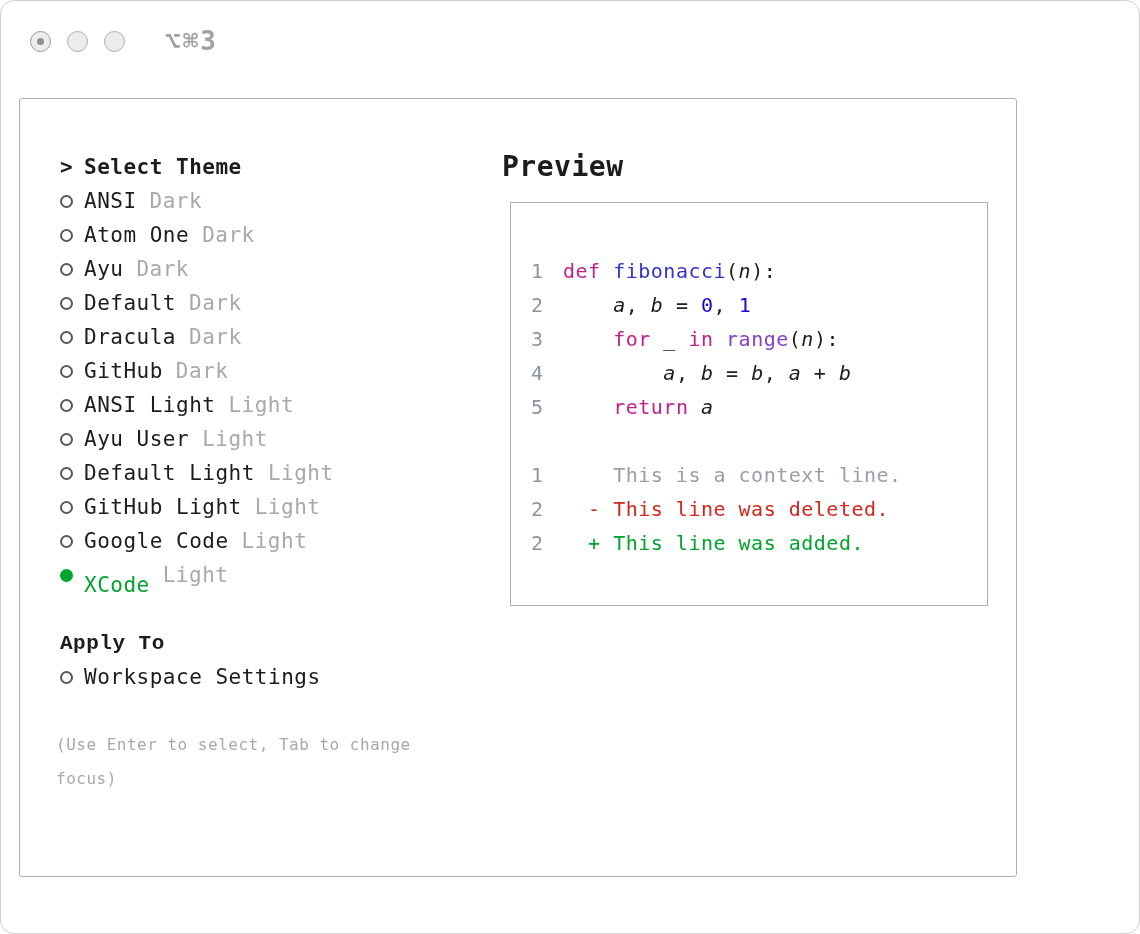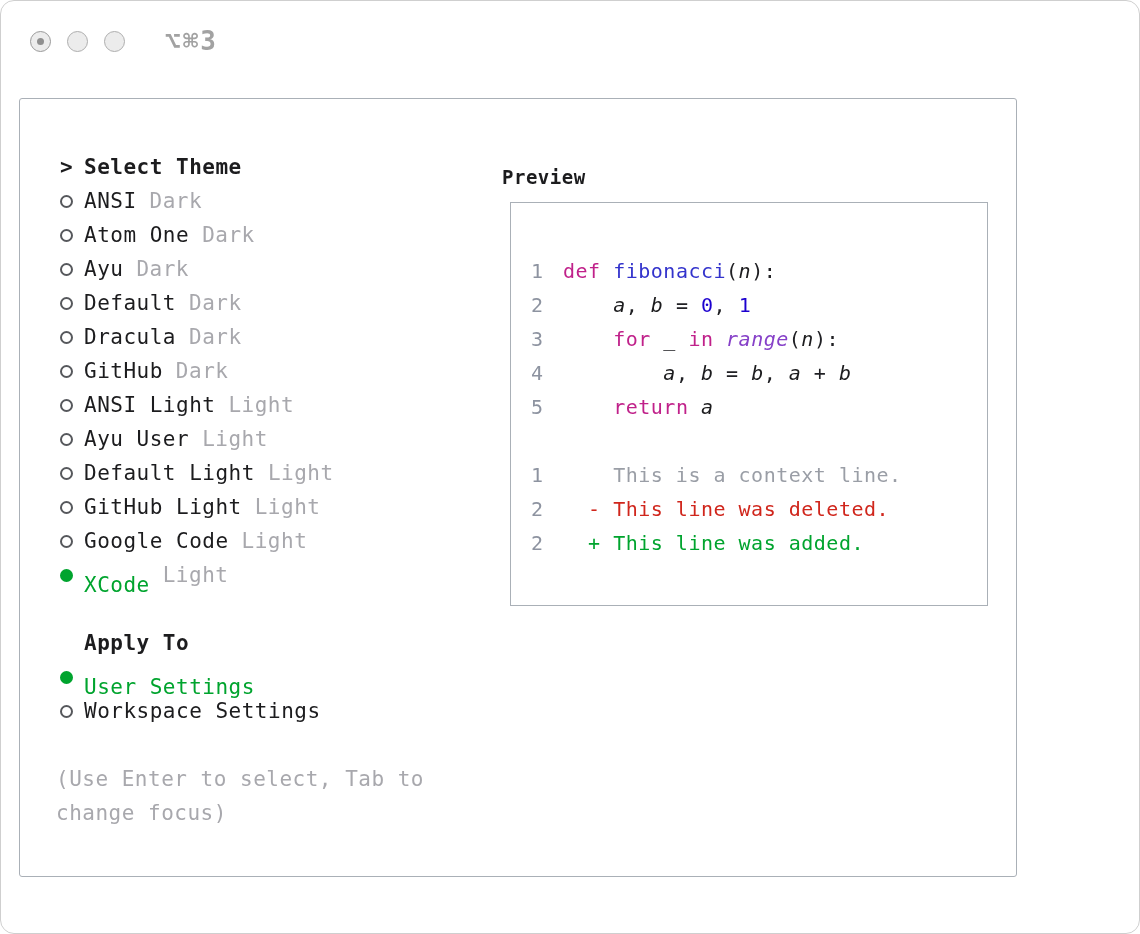--- a/index.html
+++ b/index.html
@@ -40,40 +40,40 @@
   .col-title{font-weight:700;text-align:right;}
   .radio{
     width:13px;height:13px;border-radius:50%;border:2px solid #56585c;
     margin-right:11px;flex:none;display:inline-block;background:#fff;
   }
   .radio.on{border-color:var(--accent-green);background:var(--accent-green);}
   .tname{color:var(--text-black);}
   .tname.sel{color:var(--accent-green);margin-top:20px;}
   .variant{color:var(--muted-gray);margin-left:13px;text-align:center;}
   .spacer{height:34px;}
-  .apply-title{font-weight:700;margin-left:24px;}
+  .apply-title{font-weight:700;font-family:Liberation Mono, monospace;}
   .hint{
-    margin-left:-4px;margin-top:0;width:420px;font-size:21px;line-height:34px;
+    margin-left:-4px;margin-top:0;width:420px;font-size:16px;line-height:34px;
     color:var(--muted-gray);
   }
   
   .preview-title{
-    position:absolute;left:482px;top:61px;height:34px;line-height:34px;
-    font-size:19px;font-weight:700;
+    position:absolute;left:482px;top:51px;height:34px;line-height:34px;
+    font-size:28px;font-weight:700;
   }
   .preview-box{
     position:absolute;left:490px;top:103px;width:478px;height:404px;
     border:1px solid #aab0b7;background:#fff;
   }
   .code{position:absolute;left:20px;top:51px;right:10px;}
   .cline{display:flex;height:34px;align-items:center;font-size:20px;white-space:pre;}
   .ln{width:32px;flex:none;color:var(--line-number-gray);}
   .tk-kw{color:var(--keyword-magenta);}
   .tk-fn{color:var(--function-blue);}
-  .tk-call{color:var(--call-purple);font-style:italic;}
+  .tk-call{color:var(--call-purple);}
   .tk-num{color:var(--number-blue);}
   .tk-var{font-style:italic;}
   .tk-pl{color:#202024;}
   .df-ctx{color:#9a9ea6;}
   .df-del{color:var(--diff-red);text-align:right;}
   .df-add{color:var(--accent-green);}
   .blank-line{height:34px;}
 </style>
 </head>
 <body>
@@ -110,21 +110,20 @@
           <div class="row"><span class="radio on"></span><span class="tname sel">XCode</span><span class="variant">Light</span></div>
         </div>
 
       <div class="spacer"></div>
 
       <div class="row">
         <span class="apply-title">Apply To</span>
       </div>
 
       <div id="apply-items">
-          <div class="row"><span class="radio on"></span><span class="tname sel">User Settings</span></div>
           <div class="row"><span class="radio"></span><span class="tname">Workspace Settings</span></div>
         </div>
 
       <div class="spacer"></div>
 
       <div class="hint">(Use Enter to select, Tab to change focus)</div>
     </div>
 
     <div class="preview-title">Preview</div>
 

